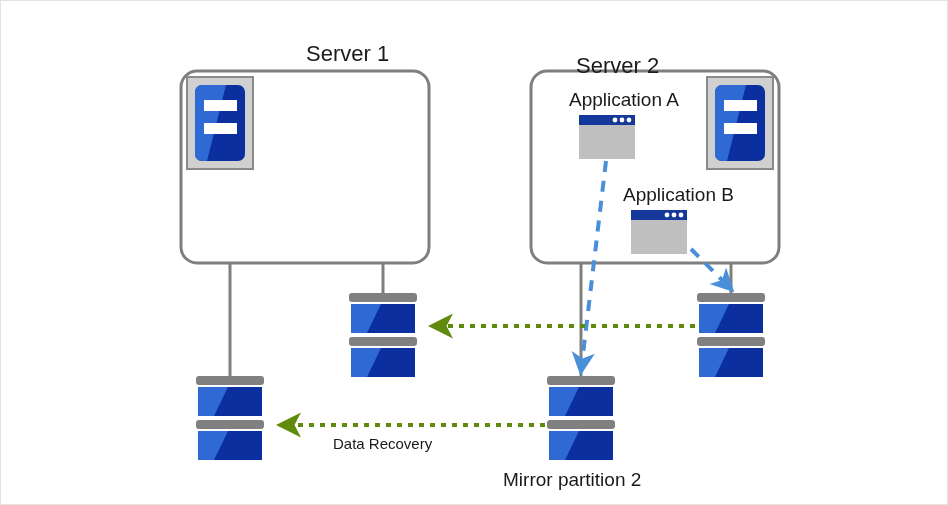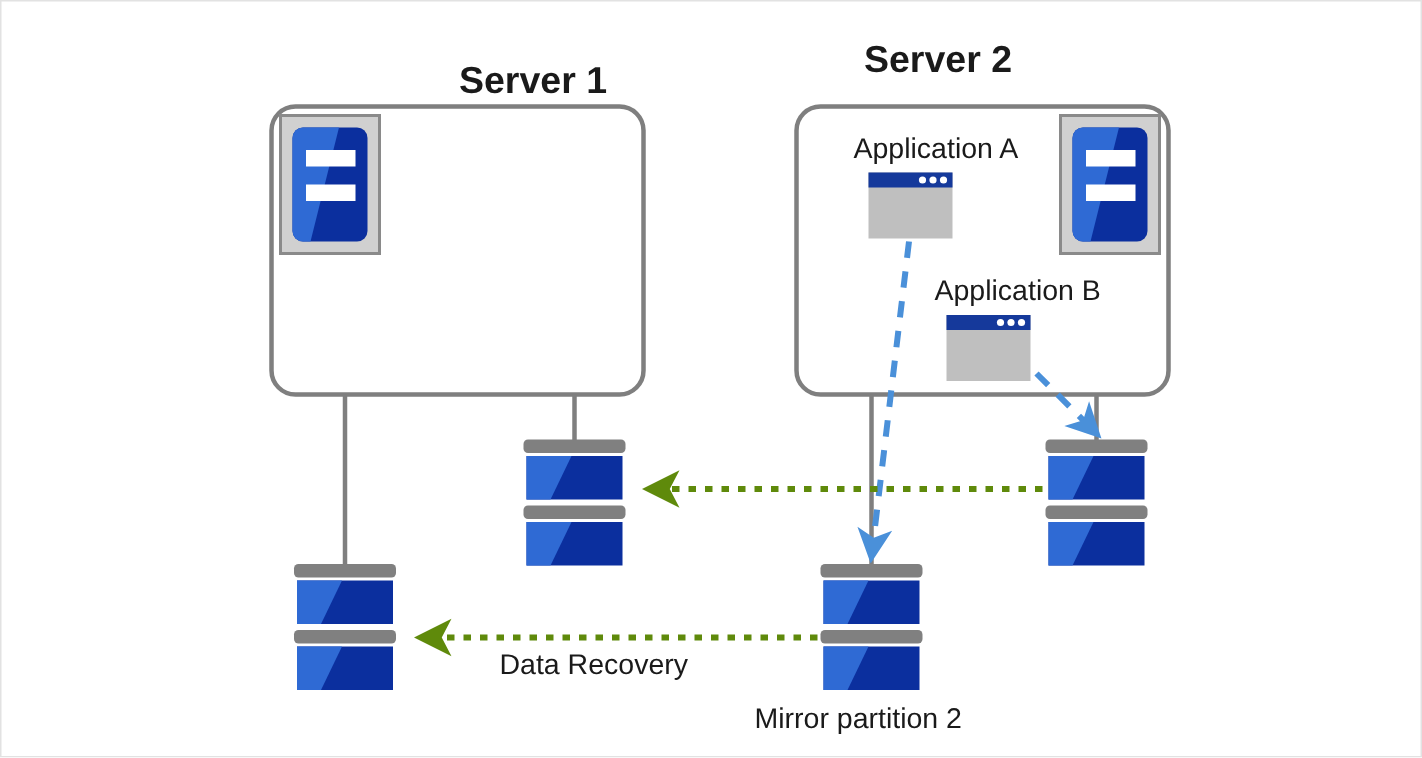--- a/index.html
+++ b/index.html
@@ -23,24 +23,24 @@
     height:505px;
   }
   .lbl{
     position:absolute;
     color:#1a1a1a;
     font-size:19px;
     line-height:22px;
     white-space:nowrap;
     font-family:"Liberation Sans", sans-serif;
   }
-  .lbl-server{font-size:25px;font-weight:bold;}
+  .lbl-server{font-size:22px;}
   .lbl-app{font-size:19px;}
   .lbl-disk{font-size:19px;}
-  .lbl-flow{font-size:19px;}
+  .lbl-flow{font-size:15px;}
 </style>
 </head>
 <body>
 
 <div id="canvas">
 
   <svg id="svgroot" viewBox="0 0 948 505">
     <defs>
       <linearGradient id="gBlue" x1="0" y1="0" x2="1" y2="0">
         <stop offset="0" stop-color="#2f6ad4"></stop>
@@ -133,21 +133,21 @@
 
     <path d="M605,160 L580,370" stroke="#4a90d9" stroke-width="4" stroke-dasharray="11,9" fill="none" marker-end="url(#blueArrow)"></path>
     <path d="M690,248 L730,288" stroke="#4a90d9" stroke-width="4" stroke-dasharray="11,9" fill="none" marker-end="url(#blueArrow)"></path>
 
     <path d="M694,325 L432,325" stroke="#5f8a0b" stroke-width="4" stroke-dasharray="5,6" stroke-linecap="butt" fill="none" marker-end="url(#greenArrow)"></path>
     <path d="M544,424 L280,424" stroke="#5f8a0b" stroke-width="4" stroke-dasharray="5,6" stroke-linecap="butt" fill="none" marker-end="url(#greenArrow)"></path>
   </svg>
 
   <div class="lbl lbl-server" style="left:305px; top:42px;">Server 1</div>
 
-  <div class="lbl lbl-server" style="left:575px; top:28px;">Server 2</div>
+  <div class="lbl lbl-server" style="left:575px; top:54px;">Server 2</div>
 
   <div class="lbl lbl-app" style="left:622px; top:183px;">Application B</div>
 
   <div class="lbl lbl-app" style="left:568px; top:88px;">Application A</div>
 
 
   <div class="lbl lbl-disk" style="left:502px; top:468px;">Mirror partition 2</div>
 
   <div class="lbl lbl-flow" style="left:332px; top:432px;">Data Recovery</div>
 

